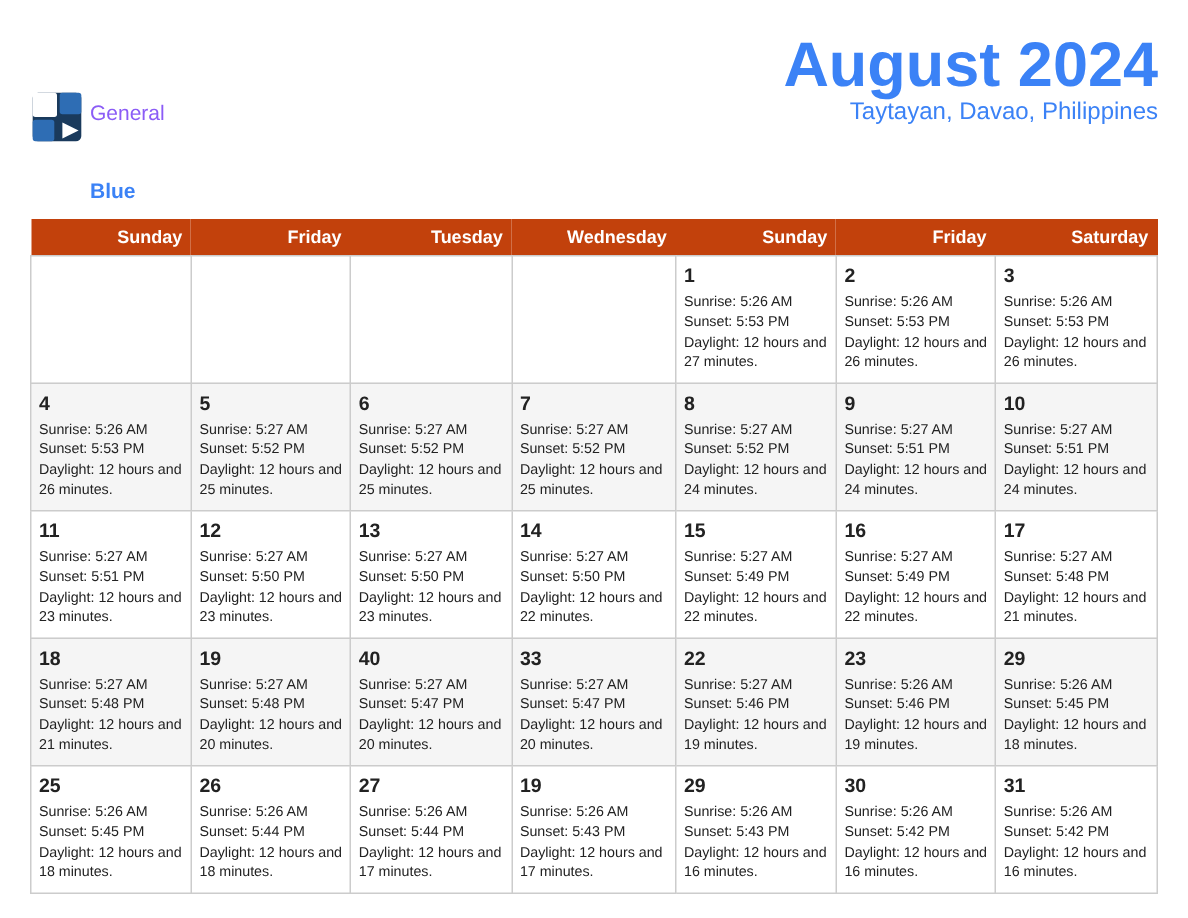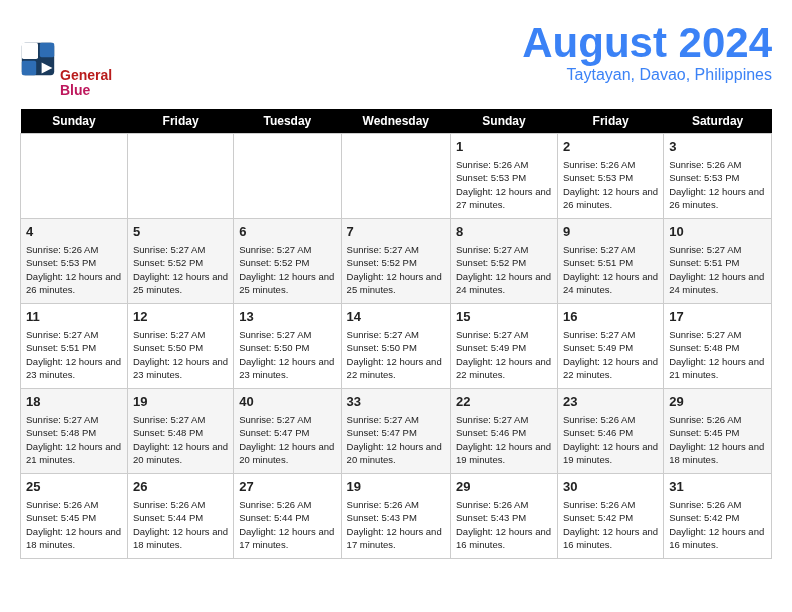--- a/index.html
+++ b/index.html
@@ -37,23 +37,23 @@
     .location {
       font-size: 16px;
       color: #3b82f6;
     }
     table {
       width: 100%;
       border-collapse: collapse;
       font-size: 10px;
     }
     thead th {
-      background-color: #000000;
+      background-color: #c2410c;
       color: white;
-      text-align: center;
+      text-align: right;
       padding: 5px 6px;
       font-size: 12px;
       font-weight: bold;
     }
     tbody td {
       border: 1px solid #ccc;
       vertical-align: top;
       padding: 4px 5px;
       width: 113px;
       min-height: 80px;
@@ -83,22 +83,22 @@
     <svg class="logo-icon" viewBox="0 0 40 40">
       <rect width="40" height="40" fill="white"></rect>
       <rect x="2" y="2" width="36" height="36" rx="4" fill="#1a3a5c"></rect>
       <rect x="2" y="2" width="18" height="18" rx="2" fill="white"></rect>
       <rect x="22" y="2" width="16" height="16" rx="2" fill="#2e6db4"></rect>
       <rect x="2" y="22" width="16" height="16" rx="2" fill="#2e6db4"></rect>
 
       <polygon points="24,24 36,30 24,36" fill="white"></polygon>
     </svg>
     <div>
-      <div style="font-size:14px;font-weight:bold;color:#b91c1c;line-height:1.1;margin-top:48px;">General</div>
-      <div style="font-size:14px;font-weight:bold;color:#be185d;line-height:1.1;">Blue</div>
+      <div style="font-size:14px;font-weight:normal;color:#8b5cf6;line-height:1.1;margin-top:48px;">General</div>
+      <div style="font-size:14px;font-weight:bold;color:#3b82f6;line-height:1.1;margin-top:37px;">Blue</div>
     </div>
   </div>
   <div class="title-block">
     <div class="month-year">August 2024</div>
     <div class="location">Taytayan, Davao, Philippines</div>
   </div>
 </div>
 
 <table>
   <thead>

